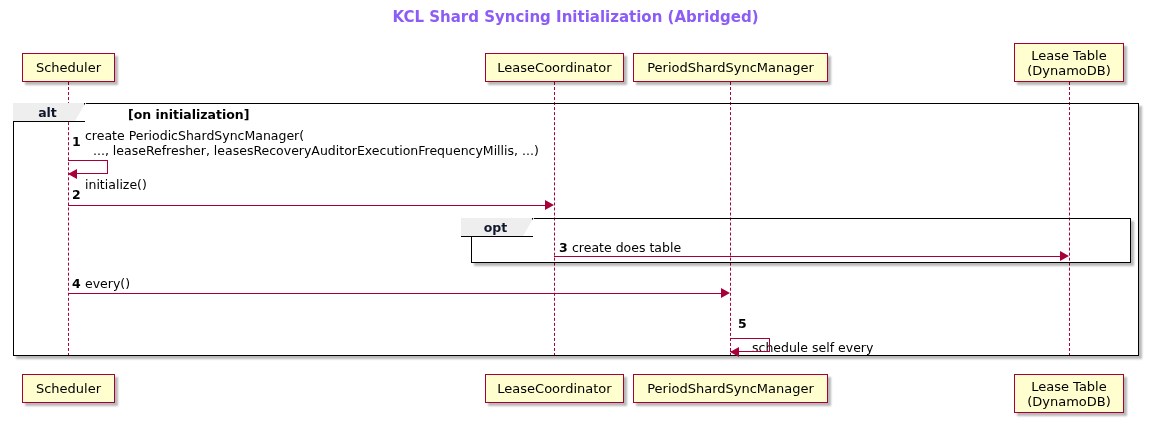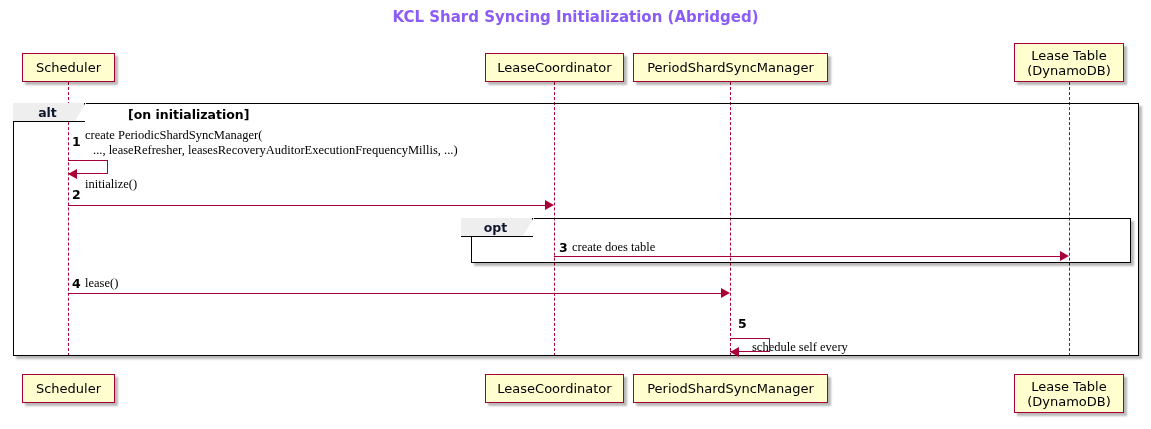--- a/index.html
+++ b/index.html
@@ -38,21 +38,21 @@
   .arrow-head{position:absolute;width:0;height:0;
               border-top:5px solid transparent;border-bottom:5px solid transparent;}
   .arrow-head.right{border-left:9px solid #A80036;}
   .arrow-head.left{border-right:9px solid #A80036;}
 
   
   .self-loop{position:absolute;border:1.5px solid #A80036;border-left:none;
              box-sizing:border-box;background:transparent;}
 
   
-  .msg{position:absolute;font-size:12.5px;color:#000;white-space:pre;line-height:15px;font-family:Liberation Serif, serif;}
+  .msg{position:absolute;font-size:12.5px;color:#000;white-space:pre;line-height:15px;}
   .seq{position:absolute;font-size:12.5px;font-weight:bold;color:#000;}
 </style>
 </head>
 <body>
 
 <div id="diagram">
 
   <div class="title">KCL Shard Syncing Initialization (Abridged)</div>
 
   <div class="lifeline" style="left:68px;  top:82px; height:274px;"></div>
@@ -95,21 +95,21 @@
   <div class="frag-tab" style="left:461px;top:218px;width:72px;">
     <span>opt</span>
   </div>
 
   <div class="seq" style="left:559px;top:240px;">3</div>
   <div class="msg" style="left:572px;top:240px;">create does table</div>
   <div class="arrow-line" style="left:554px;top:256px;width:506px;"></div>
   <div class="arrow-head right" style="left:1060px;top:251px;"></div>
 
   <div class="seq" style="left:72px;top:276px;">4</div>
-  <div class="msg" style="left:85px;top:276px;">lease()</div>
+  <div class="msg" style="left:85px;top:276px;">every()</div>
   <div class="arrow-line" style="left:68px;top:293px;width:653px;"></div>
   <div class="arrow-head right" style="left:721px;top:288px;"></div>
 
   <div class="seq" style="left:738px;top:316px;">5</div>
   <div class="msg" style="left:752px;top:308px;margin-top:32px;">schedule self every</div>
   <div class="self-loop" style="left:730px;top:338px;width:40px;height:14px;"></div>
   <div class="arrow-head left" style="left:730px;top:347px;"></div>
 
   <div class="participant" style="left:22px;top:374px;width:93px;height:29px;">
     <span>Scheduler</span>

